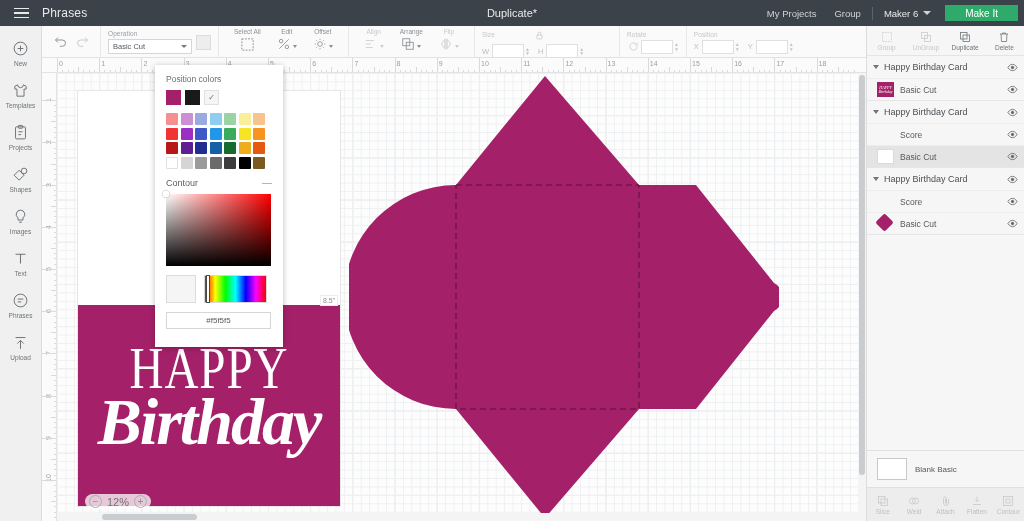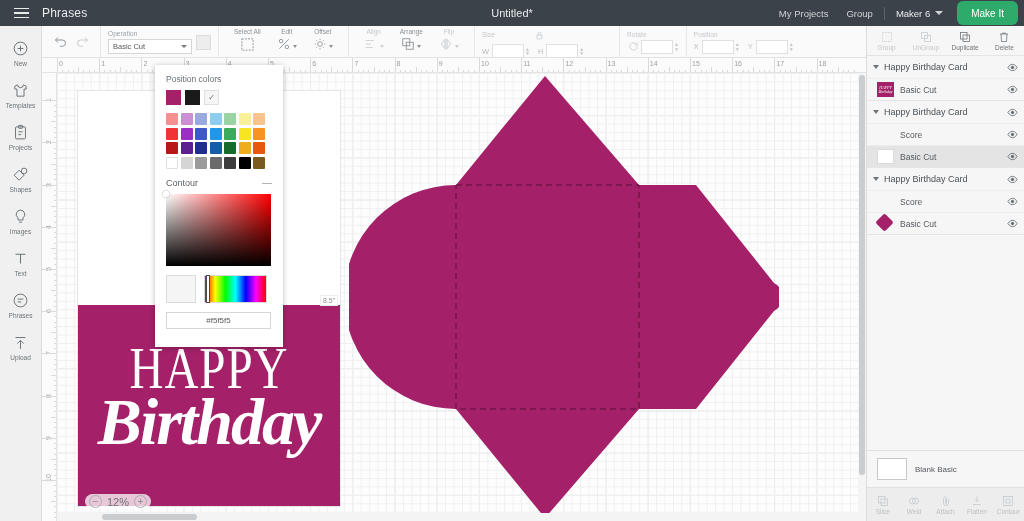--- a/index.html
+++ b/index.html
@@ -35,22 +35,22 @@
     color: #cfd3d6; font-size: 9.5px; padding: 0 9px; cursor: pointer; white-space: nowrap;
   }
   .hdivider { width: 1px; height: 13px; background: #5c646b; margin: 0 2px; }
   .machine-sel {
     color: #e8eaec; font-size: 9.5px; padding: 0 6px 0 9px; display: flex;
     align-items: center; gap: 5px; cursor: pointer; white-space: nowrap;
   }
   .chev { width: 0; height: 0; border-left: 4px solid transparent; border-right: 4px solid transparent;
           border-top: 4px solid #cfd3d6; }
   .make-it {
-    background: #2eab6b; color: #fff; font-size: 10px; border-radius: 6px;
-    height: 24px; padding: 0 14px; display: flex; align-items: center; justify-content: center;
+    background: #2eab6b; color: #fff; font-size: 10px; border-radius: 0;
+    height: 16px; padding: 0 20px; display: flex; align-items: center; justify-content: center;
     margin-left: 8px; cursor: pointer; border: none; font-family: inherit;
   }
 
   
   .toolbar {
     position: absolute; top: 26px; left: 0; width: 1024px; height: 32px;
     background: #fafafa; border-bottom: 1px solid #e2e2e2; display: flex; align-items: stretch;
   }
   .tb-left-pad { width: 42px; border-right: 1px solid #e8e8e8; }
   .tb-group {
@@ -269,21 +269,21 @@
 
 <div class="app">
 
   <div class="header">
     <div class="hamburger">
       <span></span>
         <span></span>
         <span></span>
     </div>
     <div class="header-canvas-label">Phrases</div>
-    <div class="header-title">Untitled*</div>
+    <div class="header-title">Duplicate*</div>
     <div class="header-right">
       <div class="hlink">My Projects</div>
       <div class="hlink">Group</div>
       <div class="hdivider"></div>
       <div class="machine-sel">
         <span>Maker 6</span>
         <span class="chev"></span>
       </div>
       <div class="make-it">Make It</div>
     </div>

